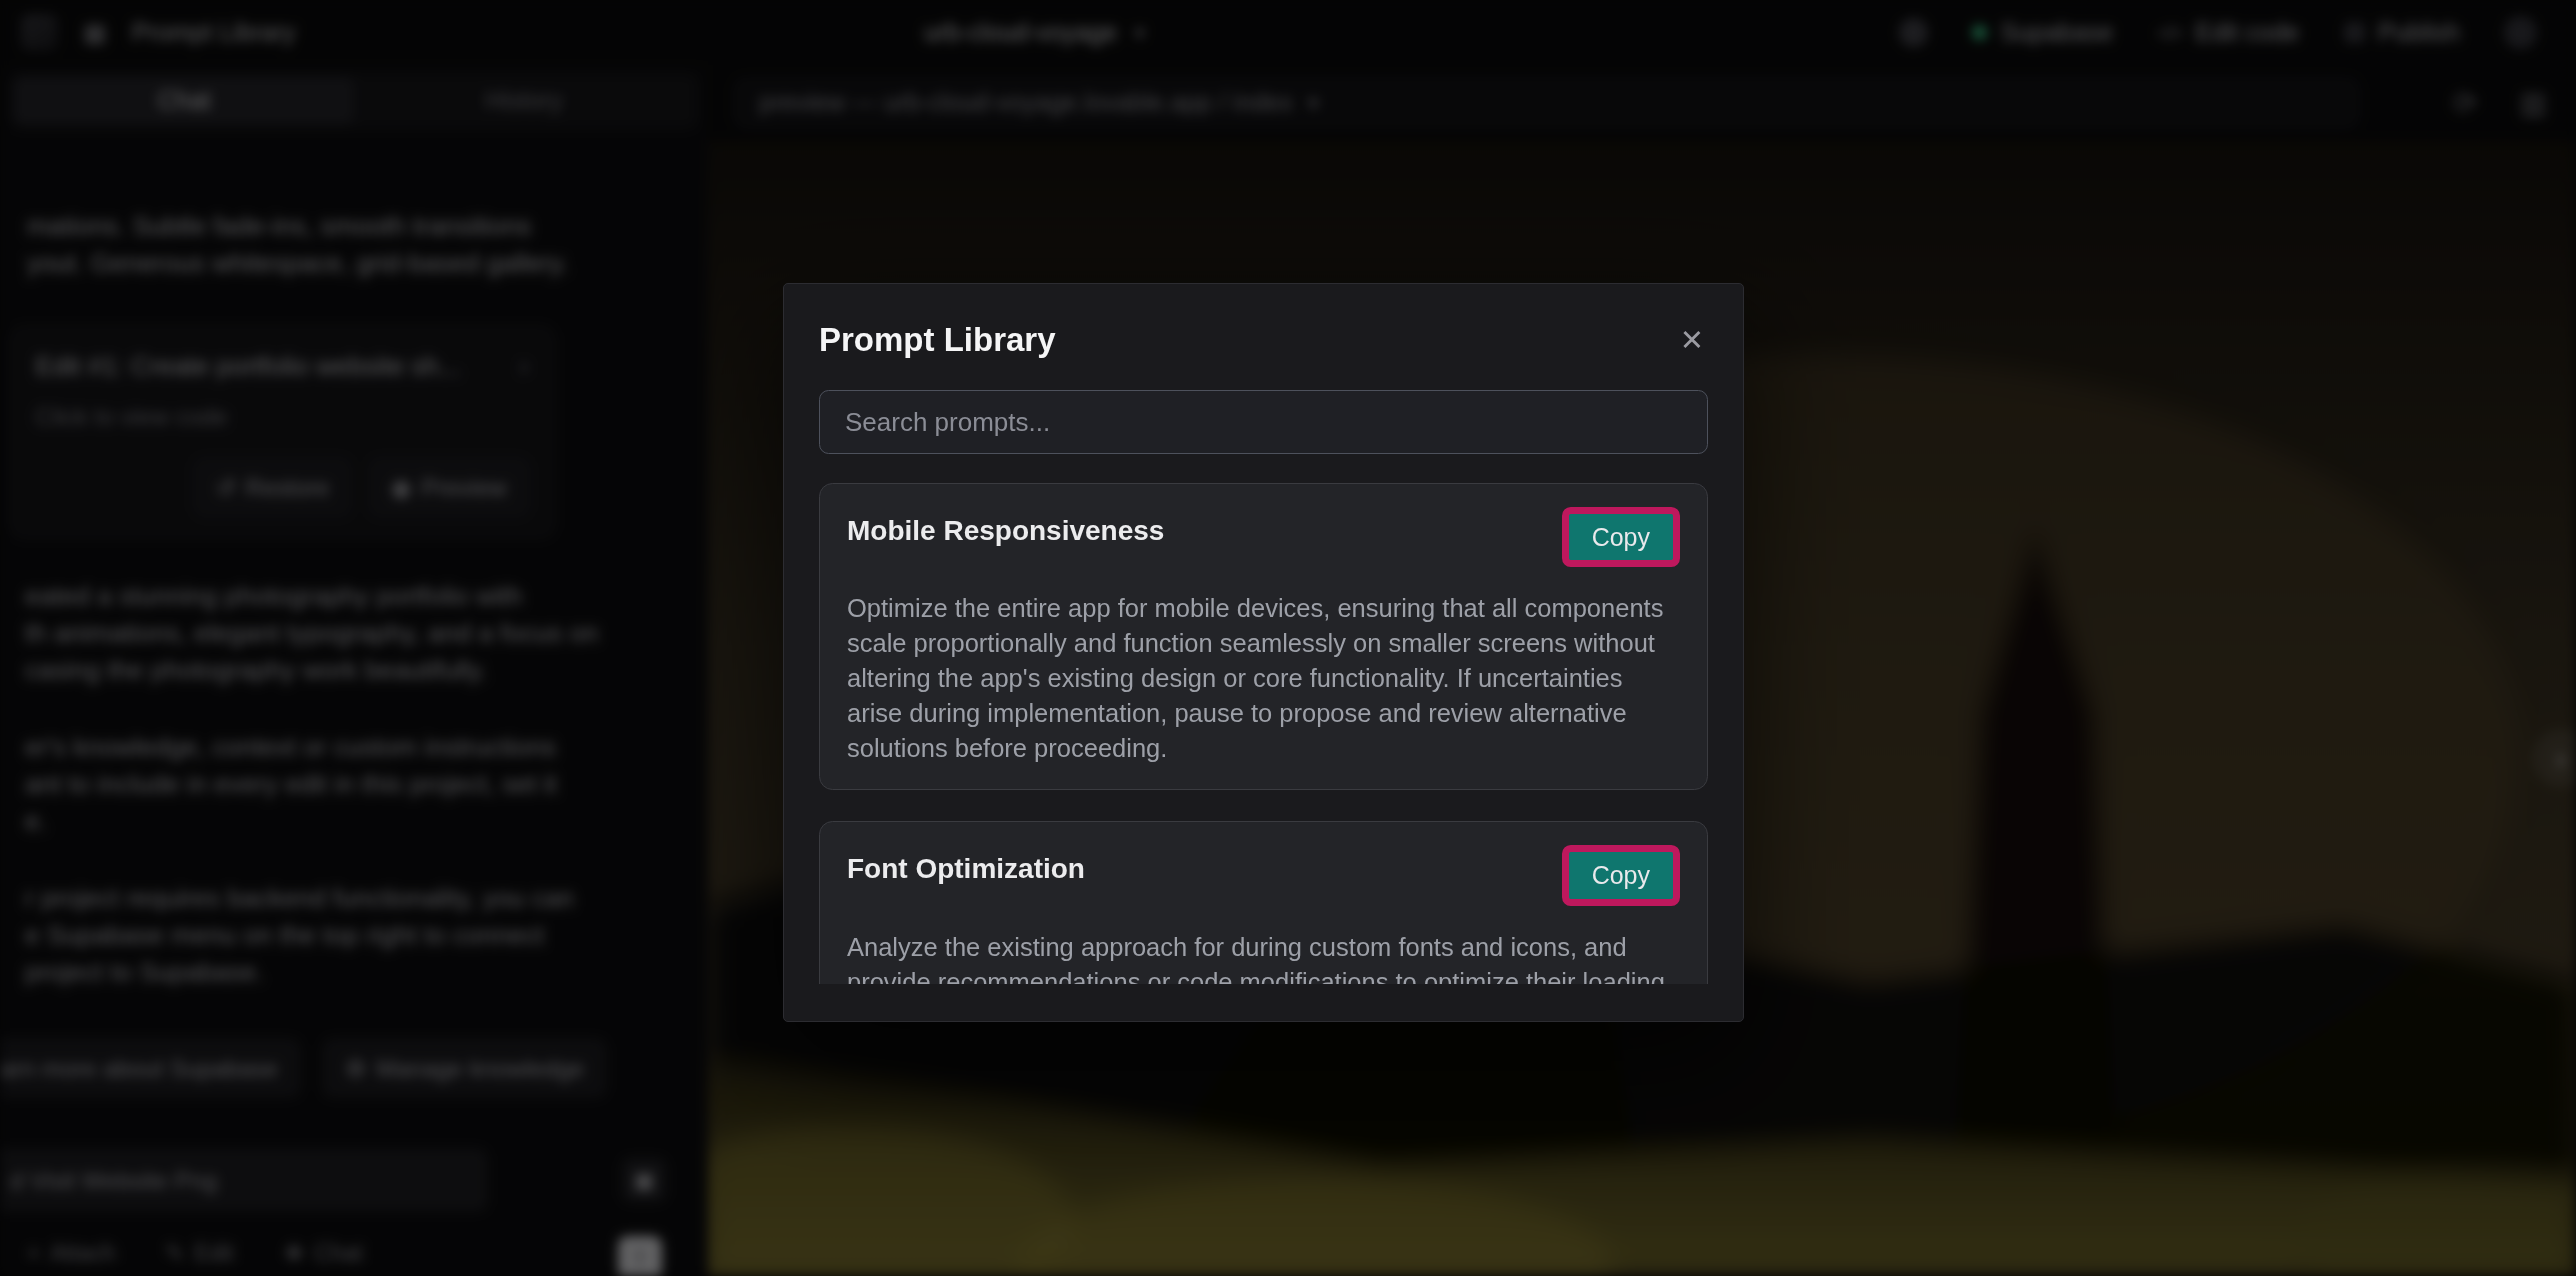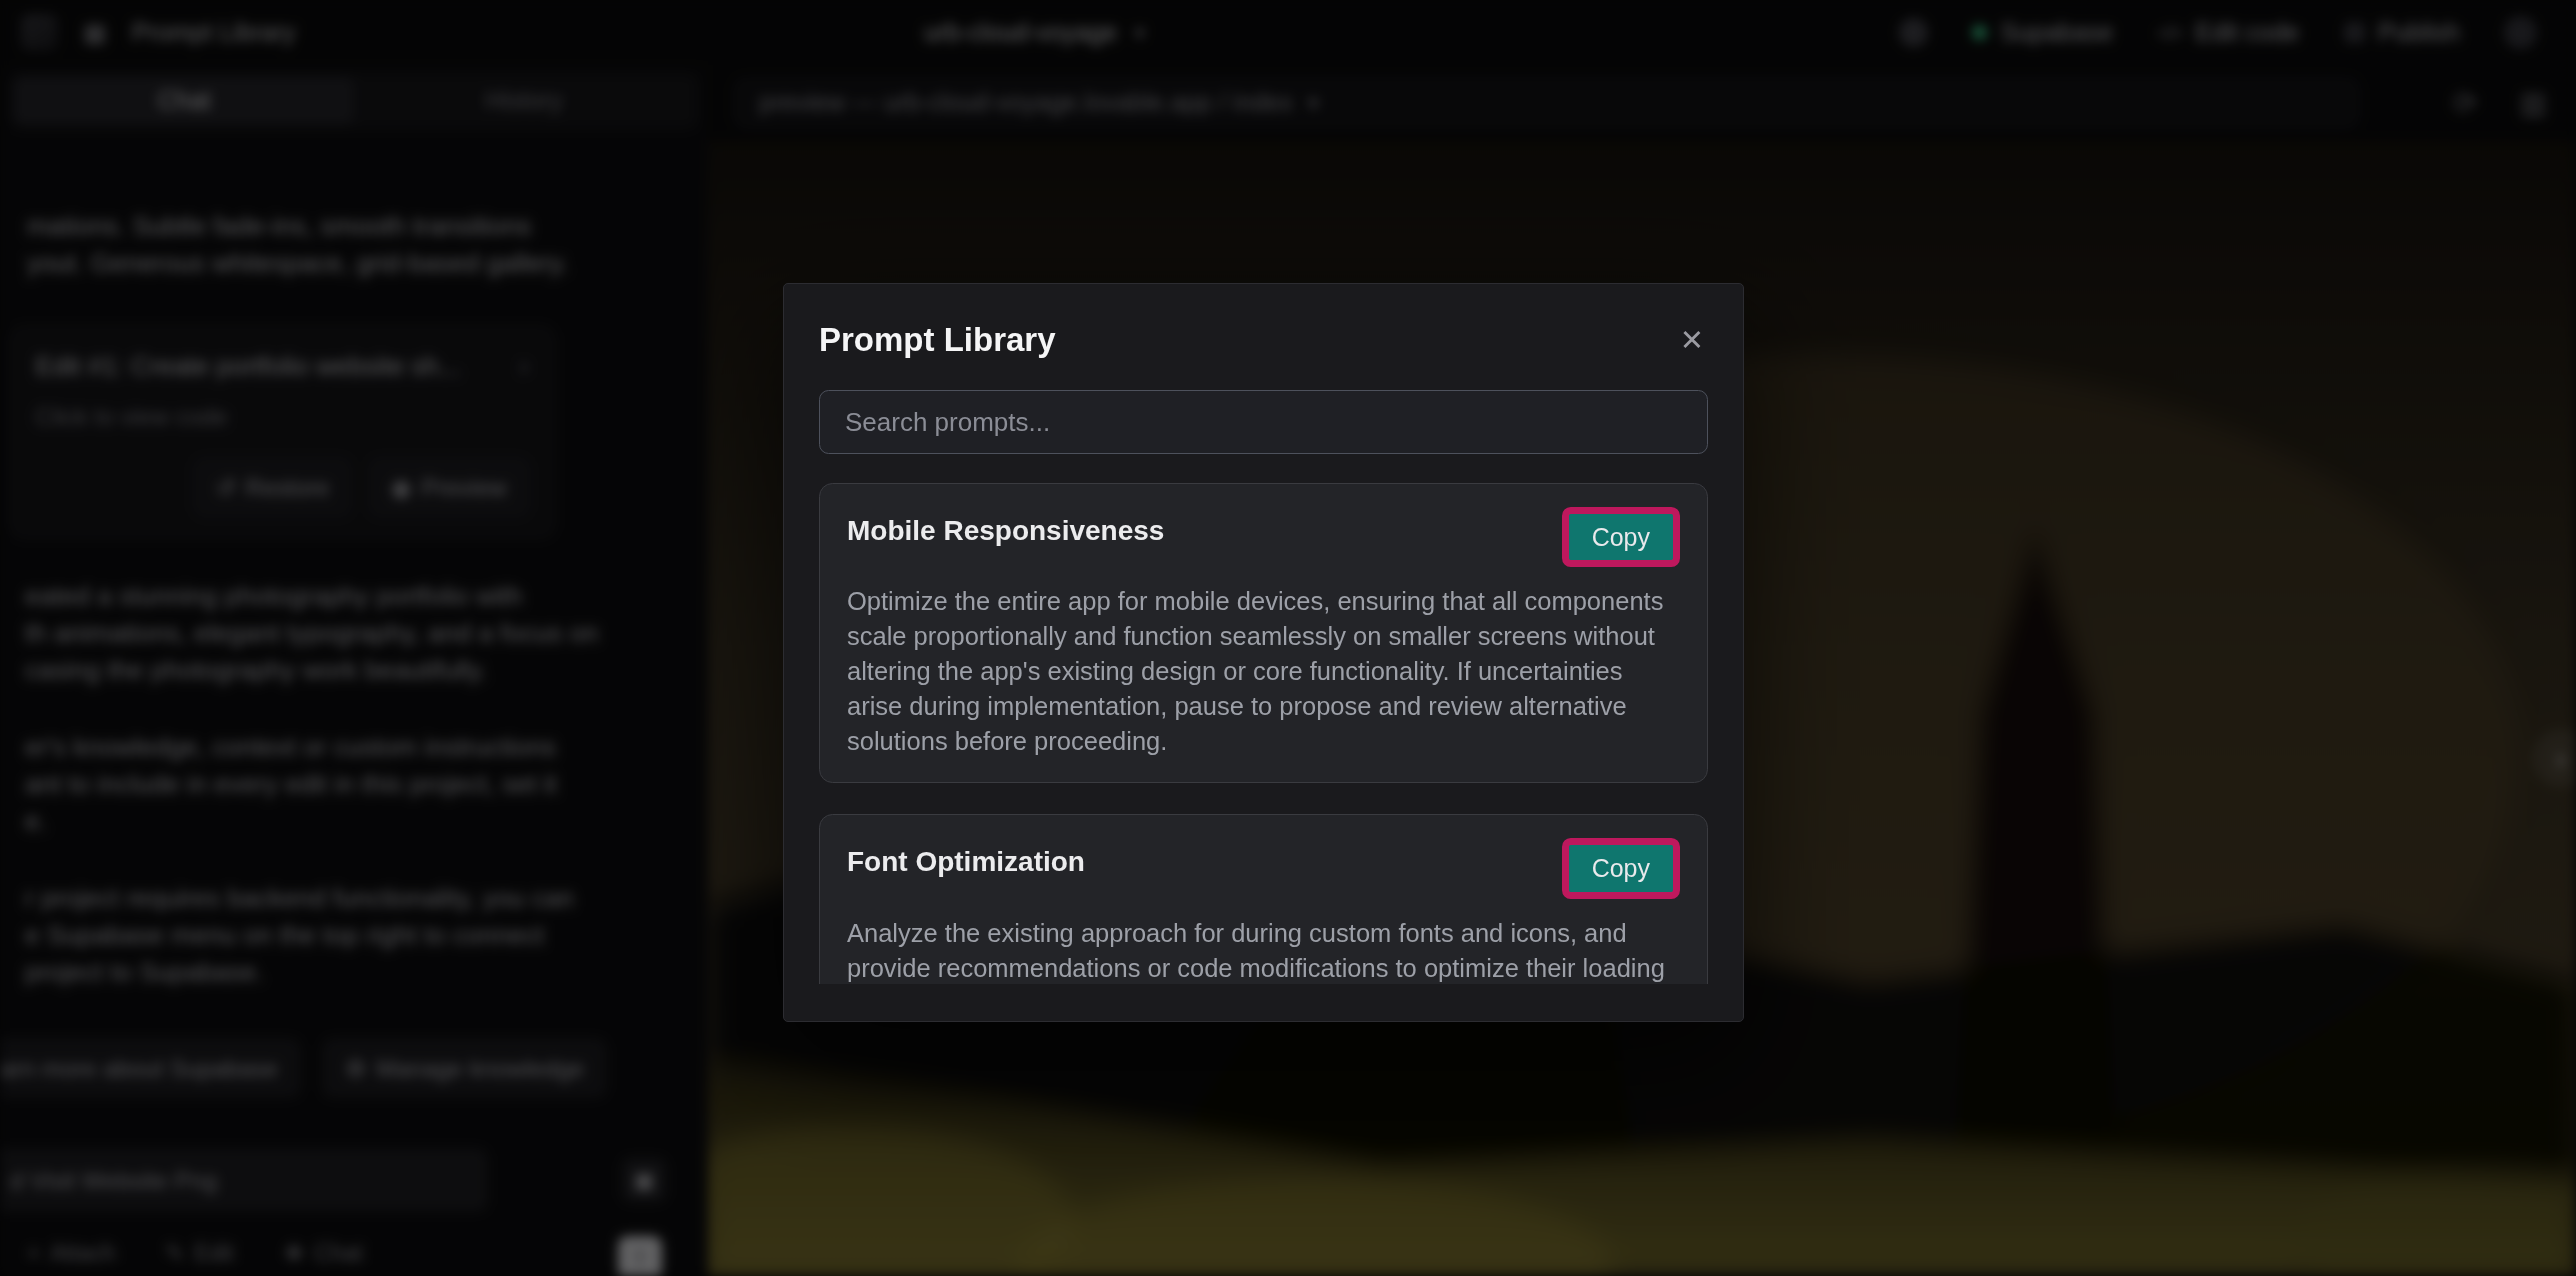--- a/index.html
+++ b/index.html
@@ -81,21 +81,21 @@
             display:flex;align-items:center;padding:0 23px;box-sizing:border-box;}
   .m-search input{flex:1;background:transparent;border:none;outline:none;font-size:26px;color:#84cc16;
                   font-family:"Liberation Sans",sans-serif;}
   .m-search input::placeholder{color:#8b8d96;}
   .prompt-list{margin:29px 35px 0;height:501px;overflow:hidden;display:flex;flex-direction:column;gap:31px;}
   .p-card{background:#232428;border:1px solid #3a3b40;border-radius:13.5px;padding:23px 27px;box-sizing:border-box;flex:none;}
   .pc-head{display:flex;align-items:flex-start;justify-content:space-between;}
   .pc-title{font-size:28px;font-weight:600;color:#ececee;padding-top:7.7px;}
   .copy-btn{background:#0f766e;border:7px solid #be185d;border-radius:8.7px;padding:8.7px 23px;font-size:25px;
             color:#e9e9ec;cursor:pointer;font-family:"Liberation Sans",sans-serif;}
-  .pc-body{margin-top:17px;font-size:25.5px;line-height:35px;color:#9da0a8;max-width:871px;}
+  .pc-body{margin-top:24px;font-size:25.5px;line-height:35px;color:#9da0a8;max-width:871px;}
 </style>
 </head>
 <body>
 
 <div class="screen">
 
   <div class="app">
 
     <div class="topbar">
       <div class="tb-left">

